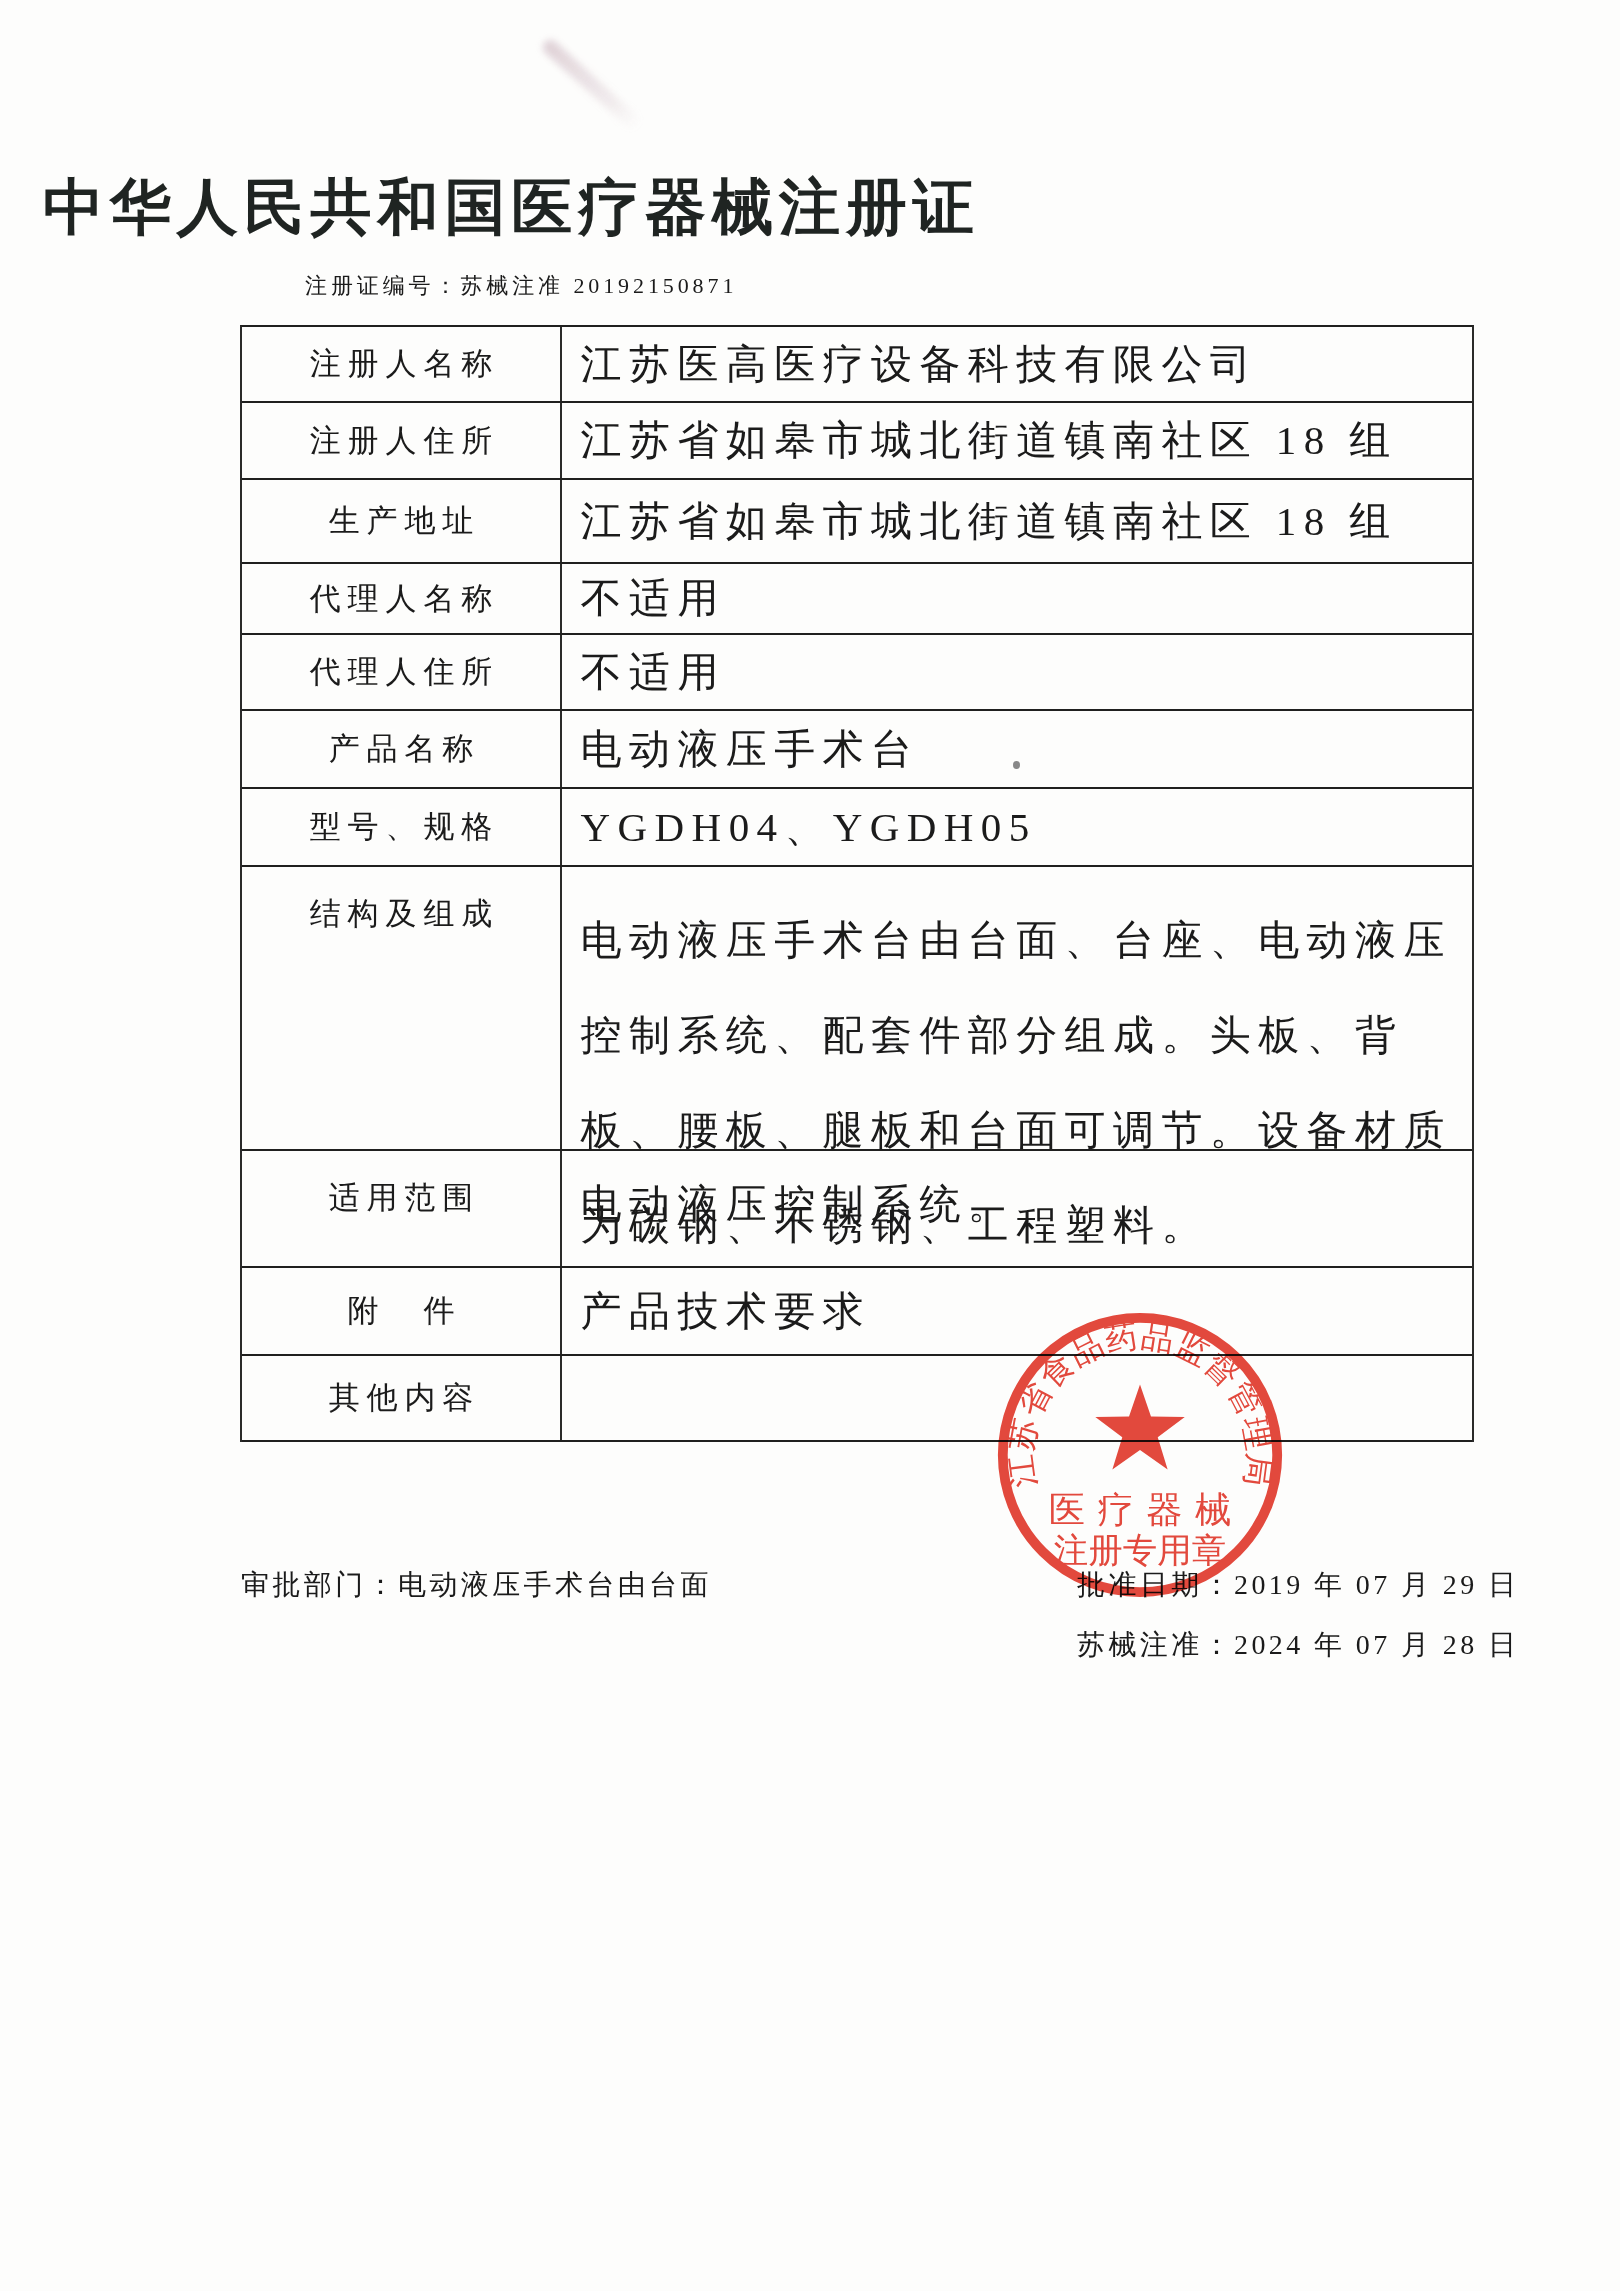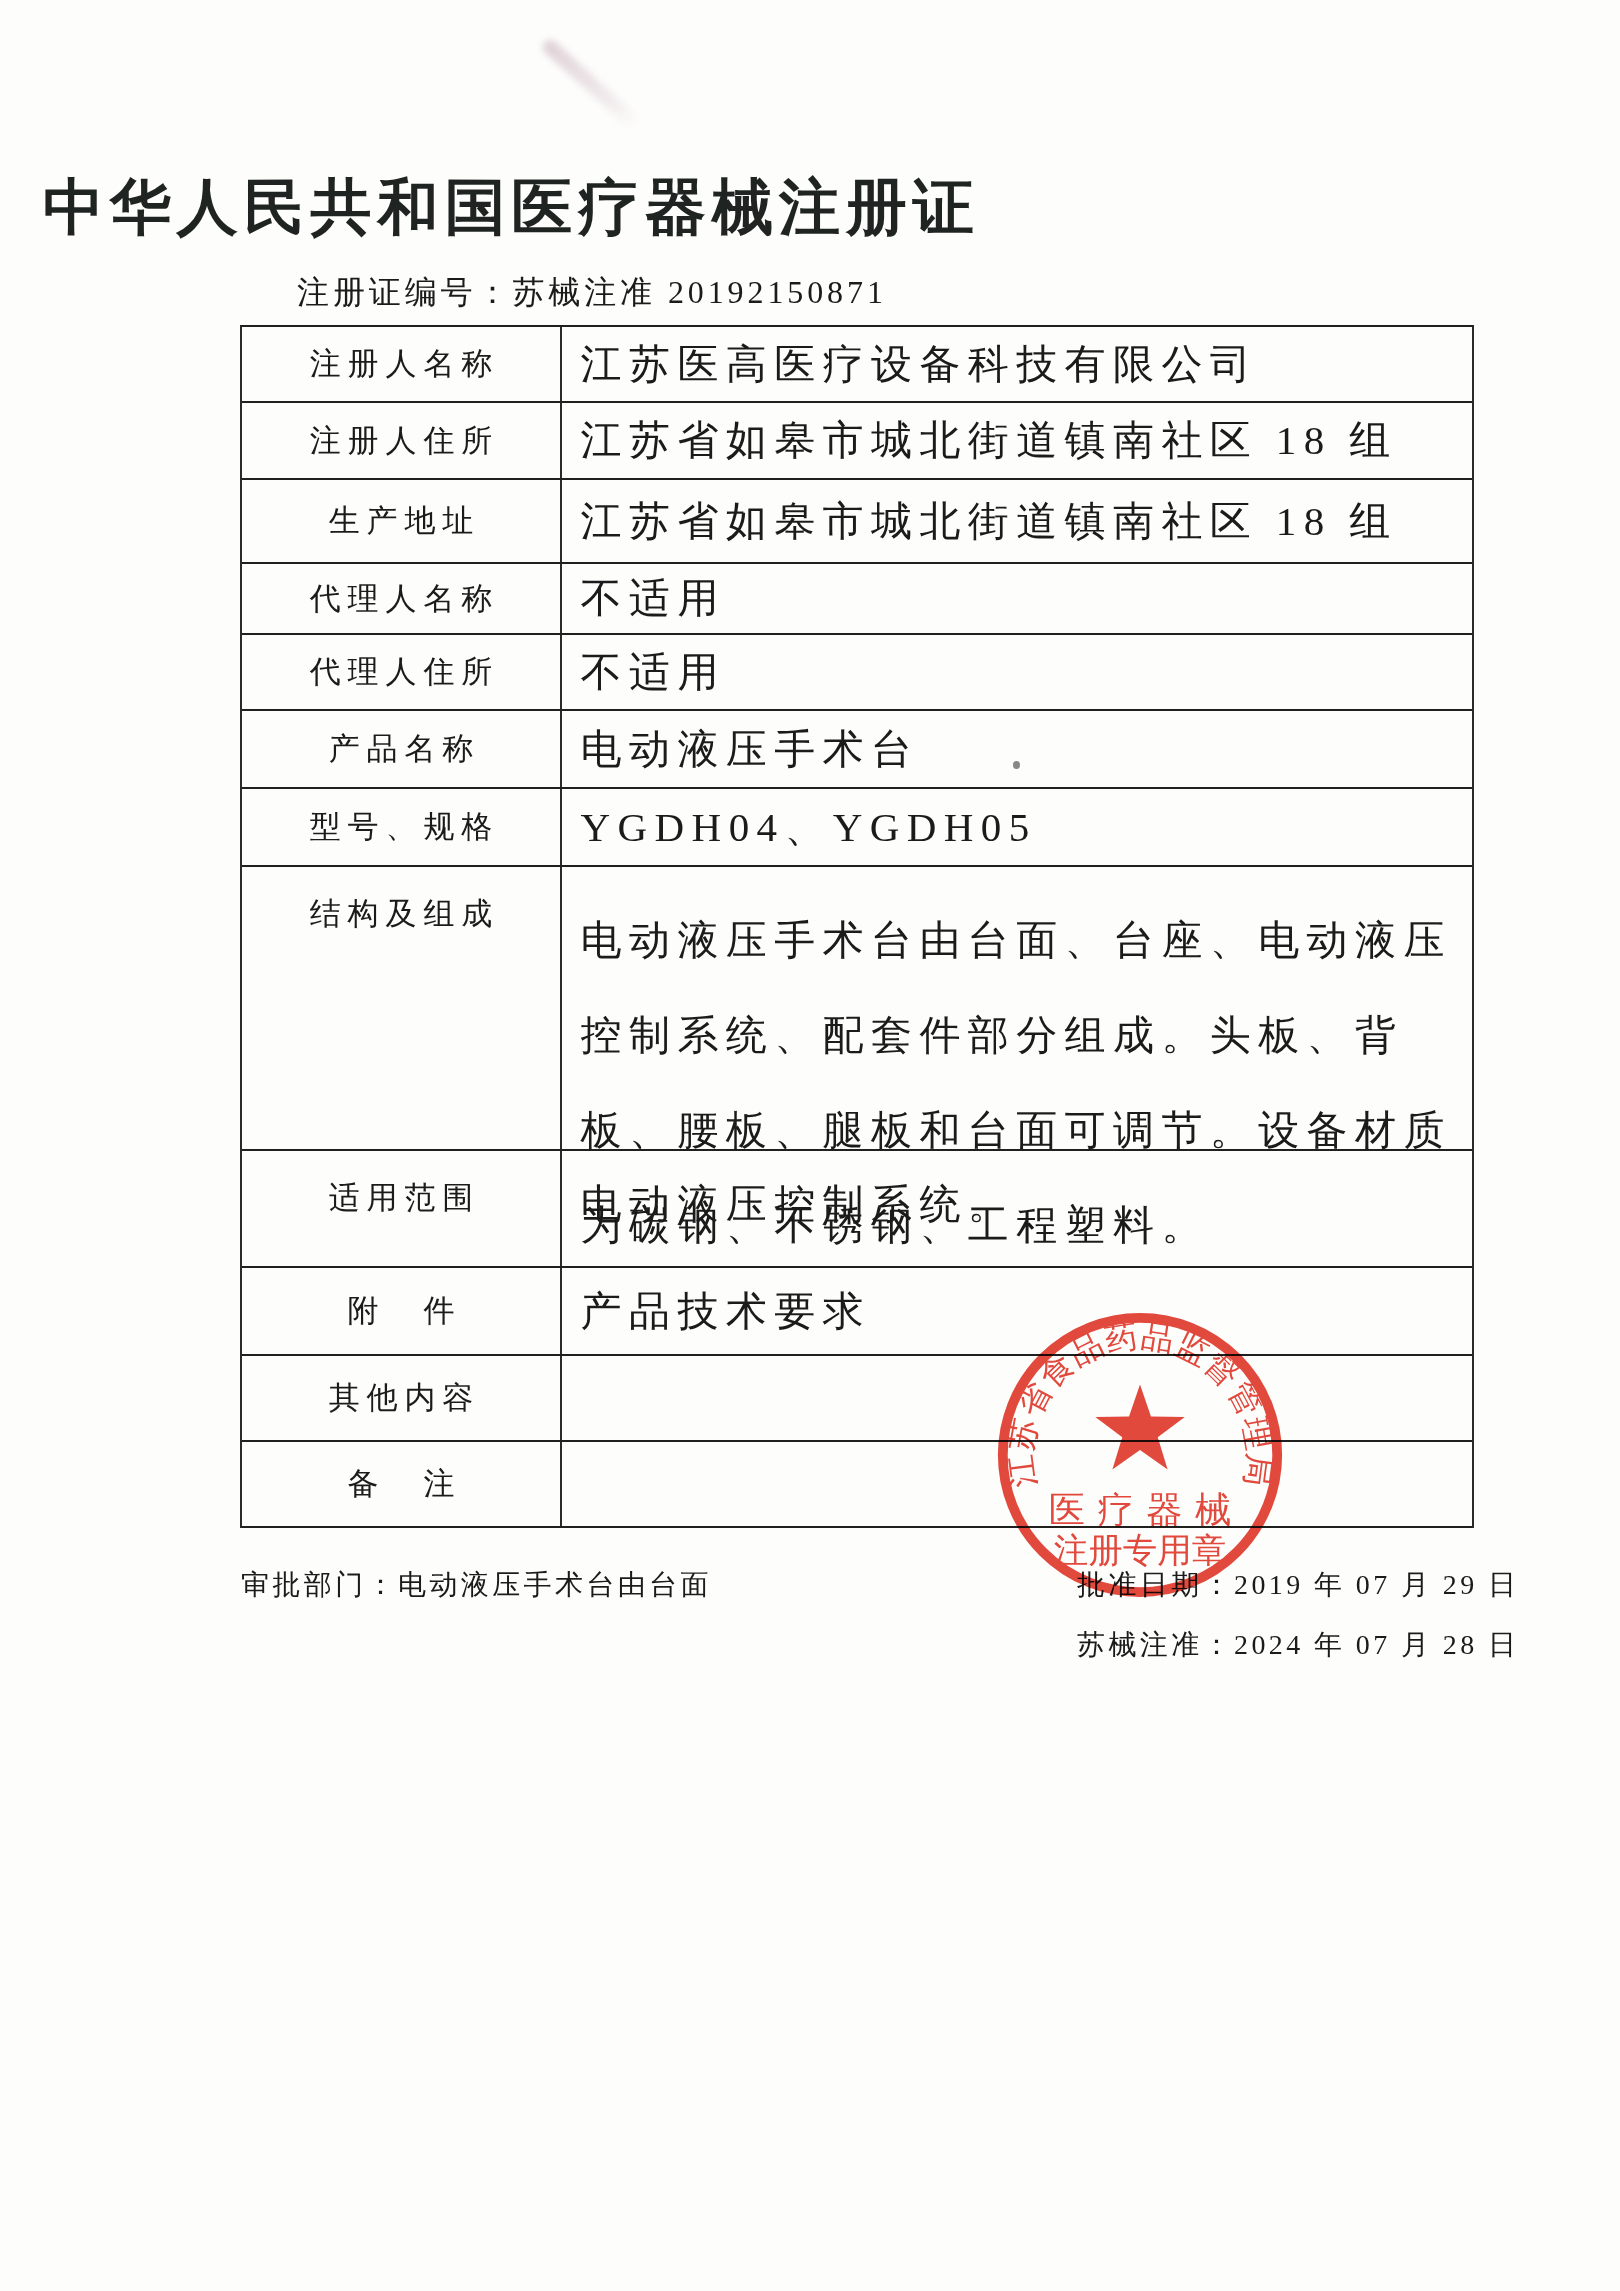--- a/index.html
+++ b/index.html
@@ -19,22 +19,22 @@
     transform:rotate(42deg);transform-origin:0 50%;
     filter:blur(3.9px);
   }
   .title{
     position:absolute;left:43px;right:0;top:167px;
     margin:0;
     font-size:61px;font-weight:bold;letter-spacing:5.9px;
     color:#1f2422;
   }
   .regline{
-    position:absolute;left:297px;top:271px;
-    font-size:32px;letter-spacing:3.9px;white-space:nowrap;
+    position:absolute;left:305px;top:271px;
+    font-size:22px;letter-spacing:3.9px;white-space:nowrap;
   }
   
   .tbl{
     position:absolute;left:240px;top:325px;width:1234px;
     border-top:2.9px solid #20201f;
     border-left:2px solid #2a2a29;
     border-right:2px solid #2a2a29;
     box-sizing:border-box;
     z-index:1;
   }
@@ -123,24 +123,20 @@
       <div class="cv">电动液压控制系统。</div>
     </div>
     <div class="row" style="height:88px">
       <div class="cl">附　件</div>
       <div class="cv">产品技术要求</div>
     </div>
     <div class="row" style="height:86px">
       <div class="cl">其他内容</div>
       <div class="cv"></div>
     </div>
-    <div class="row" style="height:86px;border-bottom-width:2.9px">
-      <div class="cl">备　注</div>
-      <div class="cv"></div>
-    </div>
   </div>
 
   <div class="speck"></div>
 
   <div class="foot foot-dept">
     <span>审批部门：</span><span>电动液压手术台由台面</span>
   </div>
   <div class="foot foot-date">
     <span>批准日期：</span><span>2019 年 07 月 29 日</span>
   </div>

